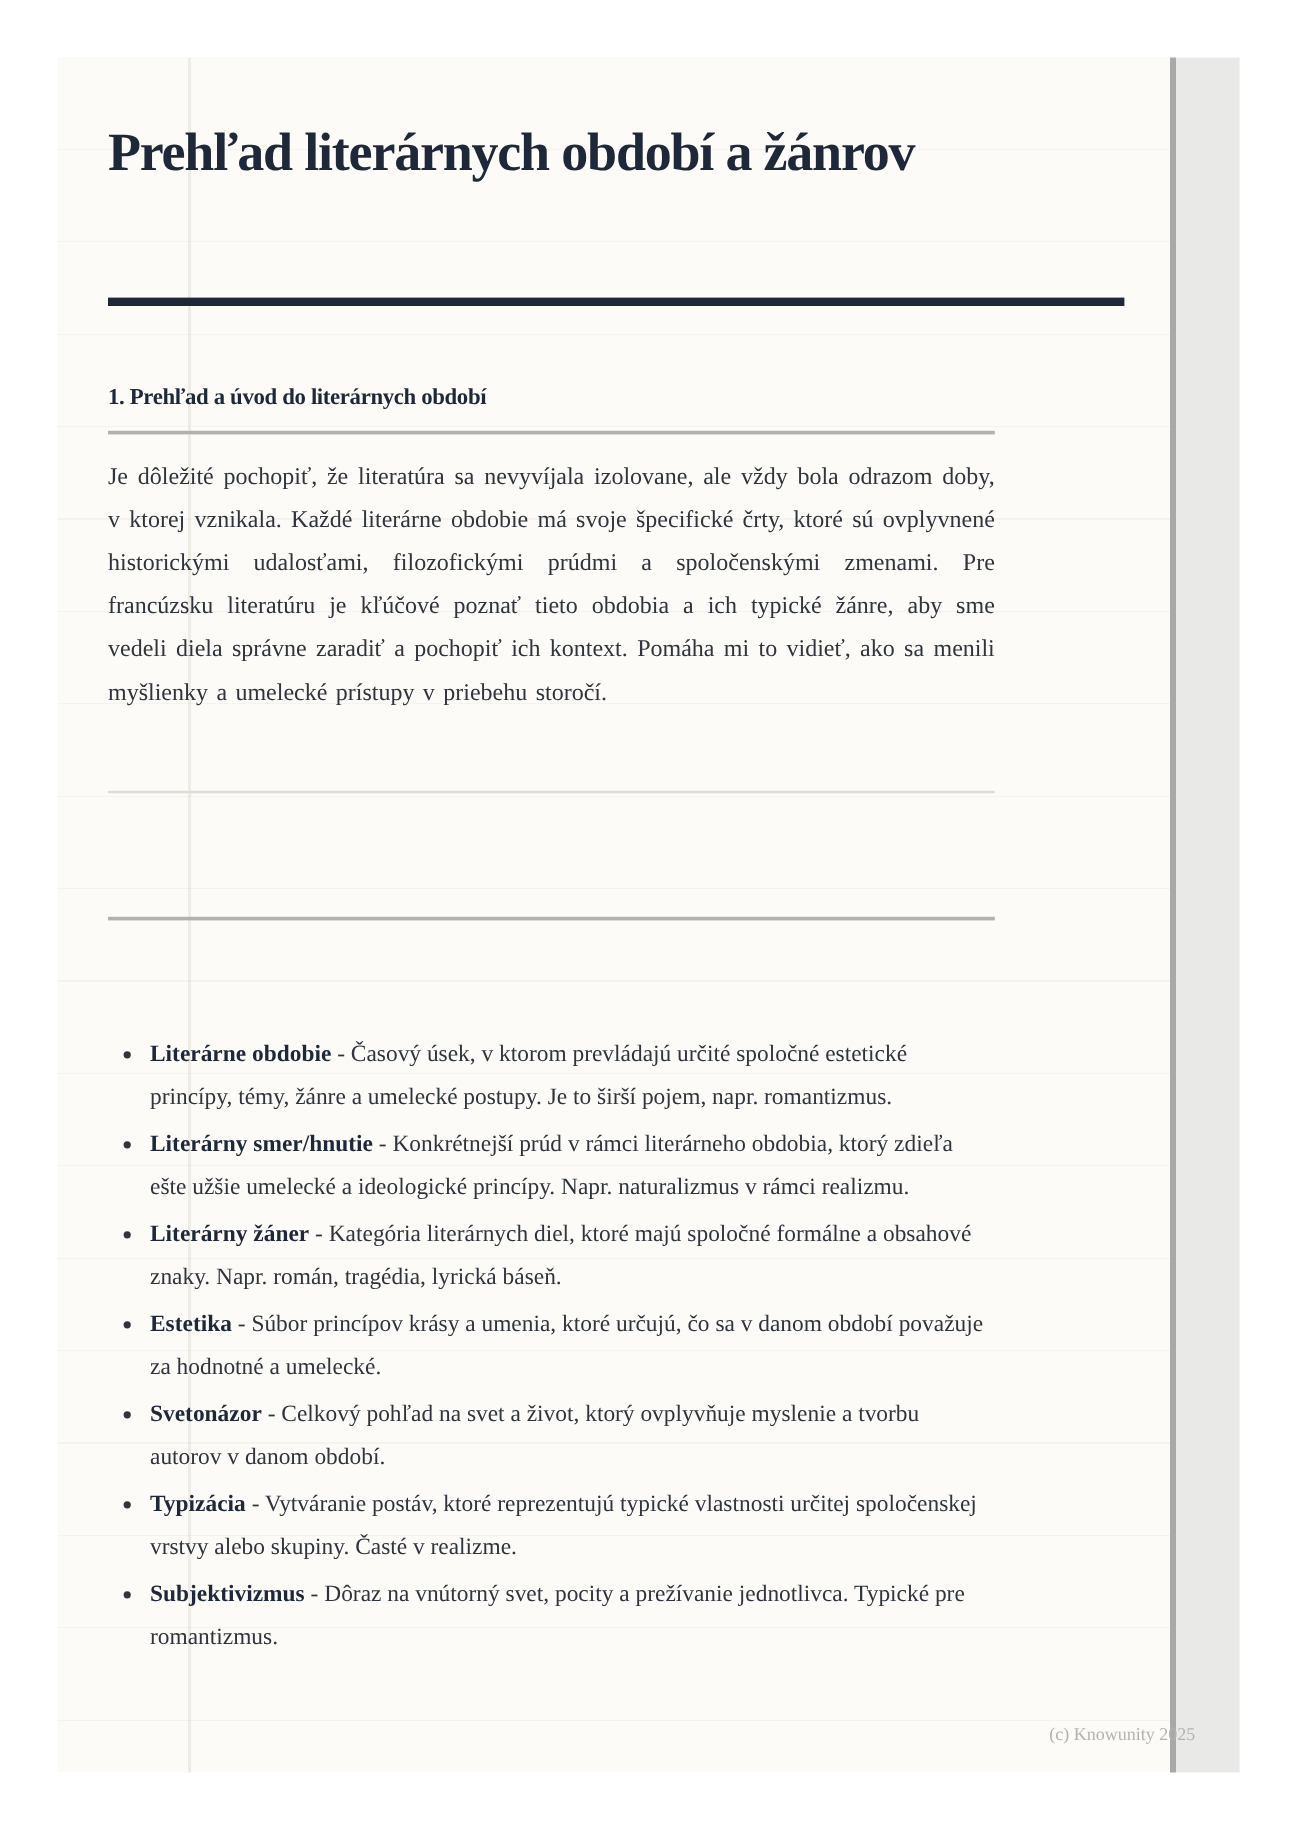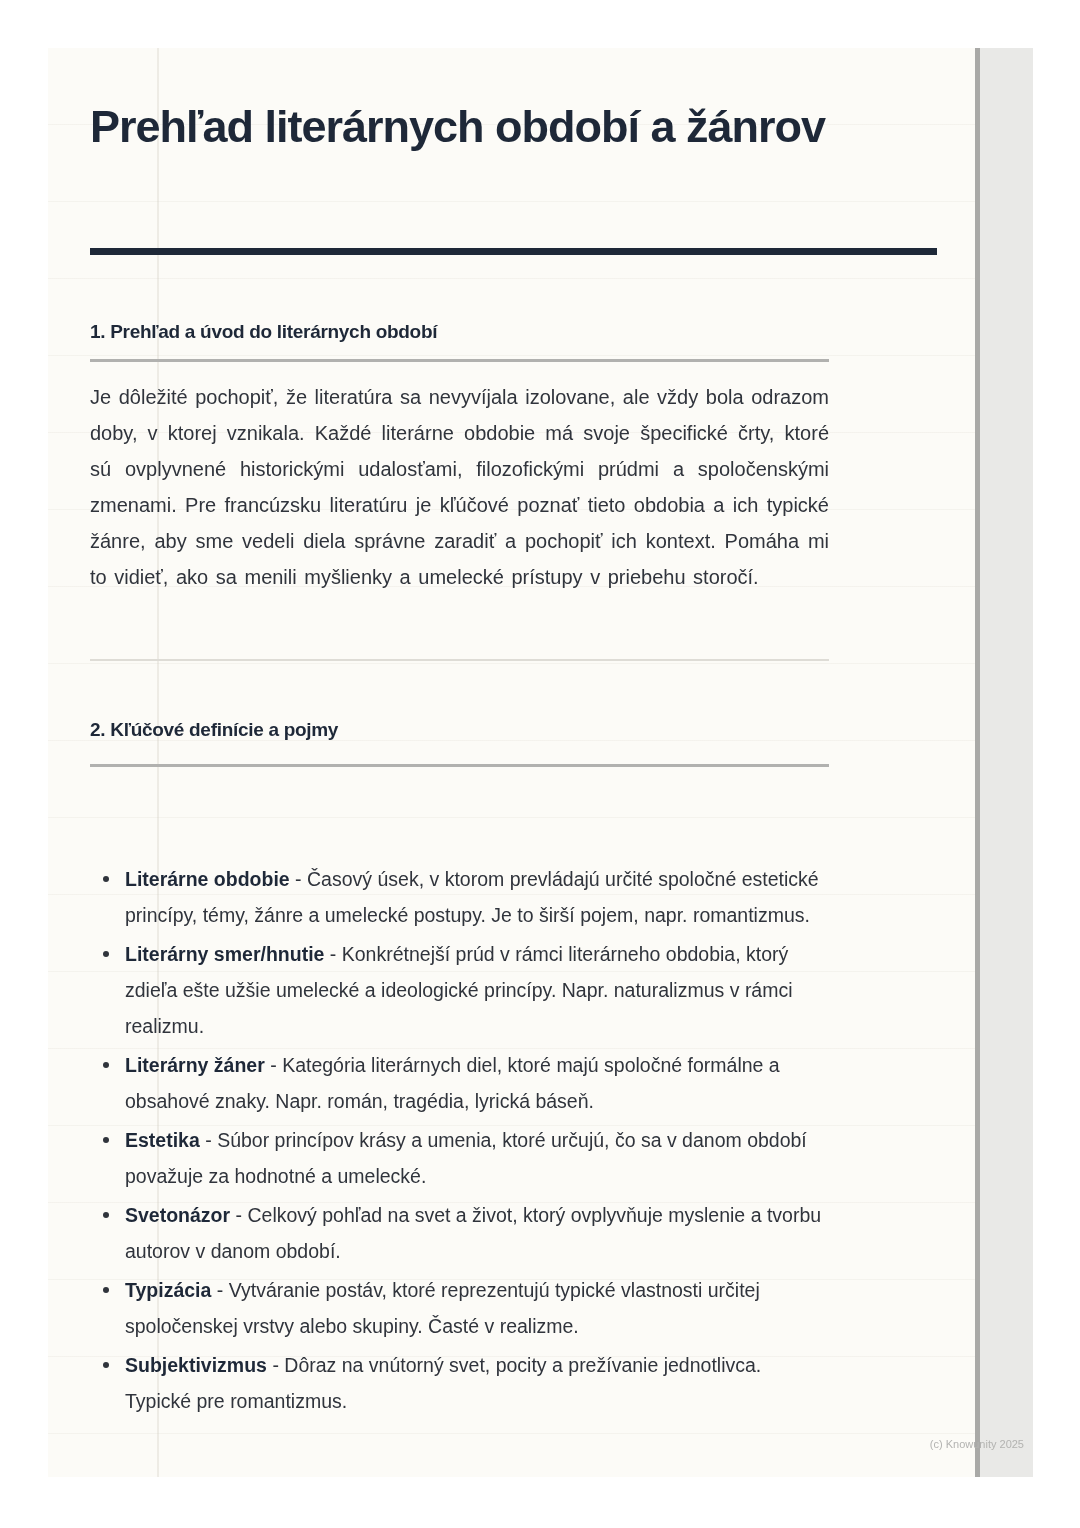--- a/index.html
+++ b/index.html
@@ -1,15 +1,15 @@
 <!DOCTYPE html>
 <html><head>
 <meta charset="utf-8">
 <style>
-  * { margin: 0; padding: 0; box-sizing: border-box; }
+  * { margin: 0; padding: 0; box-sizing: border-box; font-family: Liberation Serif, serif; }
   html, body { width: 1080px; height: 1528px; }
   body {
     font-family: "Liberation Sans", sans-serif;
     background: #ffffff;
     position: relative;
     overflow: hidden;
   }
   .canvas {
     position: absolute;
     inset: 0;
@@ -114,43 +114,42 @@
     width: 6px; height: 6px;
     border-radius: 50%;
     background: #30343c;
   }
   .term {
     font-weight: 700;
     color: #1e2838;
   }
   .footer-note {
     position: absolute;
-    top: 1438px; right: 56px;
-    font-size: 11px;
+    top: 1438px; right: 84px;
+    font-size: 15px;
     color: #b3b3b1;
     z-index: 5;
   }
 </style>
 </head>
 <body>
 
 <div class="canvas">
 
   <div class="page">
 
     <h1 class="page-title">Prehľad literárnych období a žánrov</h1>
     <div class="title-rule"></div>
 
     <h2 class="h2 h2-1">1. Prehľad a úvod do literárnych období</h2>
     <div class="h-rule h-rule-1"></div>
     <p class="body-par">Je dôležité pochopiť, že literatúra sa nevyvíjala izolovane, ale vždy bola odrazom doby, v ktorej vznikala. Každé literárne obdobie má svoje špecifické črty, ktoré sú ovplyvnené historickými udalosťami, filozofickými prúdmi a spoločenskými zmenami. Pre francúzsku literatúru je kľúčové poznať tieto obdobia a ich typické žánre, aby sme vedeli diela správne zaradiť a pochopiť ich kontext. Pomáha mi to vidieť, ako sa menili myšlienky a umelecké prístupy v priebehu storočí.</p>
 
     <div class="soft-divider"></div>
 
-    <h2 class="h2 h2-2">2. Kľúčové definície a pojmy</h2>
     <div class="h-rule h-rule-2"></div>
 
     <ul class="def-list">
       <li><span class="dot"></span><span class="term">Literárne obdobie</span><span class="sep"> - </span><span class="def">Časový úsek, v ktorom prevládajú určité spoločné estetické princípy, témy, žánre a umelecké postupy. Je to širší pojem, napr. romantizmus.</span></li>
       <li><span class="dot"></span><span class="term">Literárny smer/hnutie</span><span class="sep"> - </span><span class="def">Konkrétnejší prúd v rámci literárneho obdobia, ktorý zdieľa ešte užšie umelecké a ideologické princípy. Napr. naturalizmus v rámci realizmu.</span></li>
       <li><span class="dot"></span><span class="term">Literárny žáner</span><span class="sep"> - </span><span class="def">Kategória literárnych diel, ktoré majú spoločné formálne a obsahové znaky. Napr. román, tragédia, lyrická báseň.</span></li>
       <li><span class="dot"></span><span class="term">Estetika</span><span class="sep"> - </span><span class="def">Súbor princípov krásy a umenia, ktoré určujú, čo sa v danom období považuje za hodnotné a umelecké.</span></li>
       <li><span class="dot"></span><span class="term">Svetonázor</span><span class="sep"> - </span><span class="def">Celkový pohľad na svet a život, ktorý ovplyvňuje myslenie a tvorbu autorov v danom období.</span></li>
       <li><span class="dot"></span><span class="term">Typizácia</span><span class="sep"> - </span><span class="def">Vytváranie postáv, ktoré reprezentujú typické vlastnosti určitej spoločenskej vrstvy alebo skupiny. Časté v realizme.</span></li>
       <li><span class="dot"></span><span class="term">Subjektivizmus</span><span class="sep"> - </span><span class="def">Dôraz na vnútorný svet, pocity a prežívanie jednotlivca. Typické pre romantizmus.</span></li>

